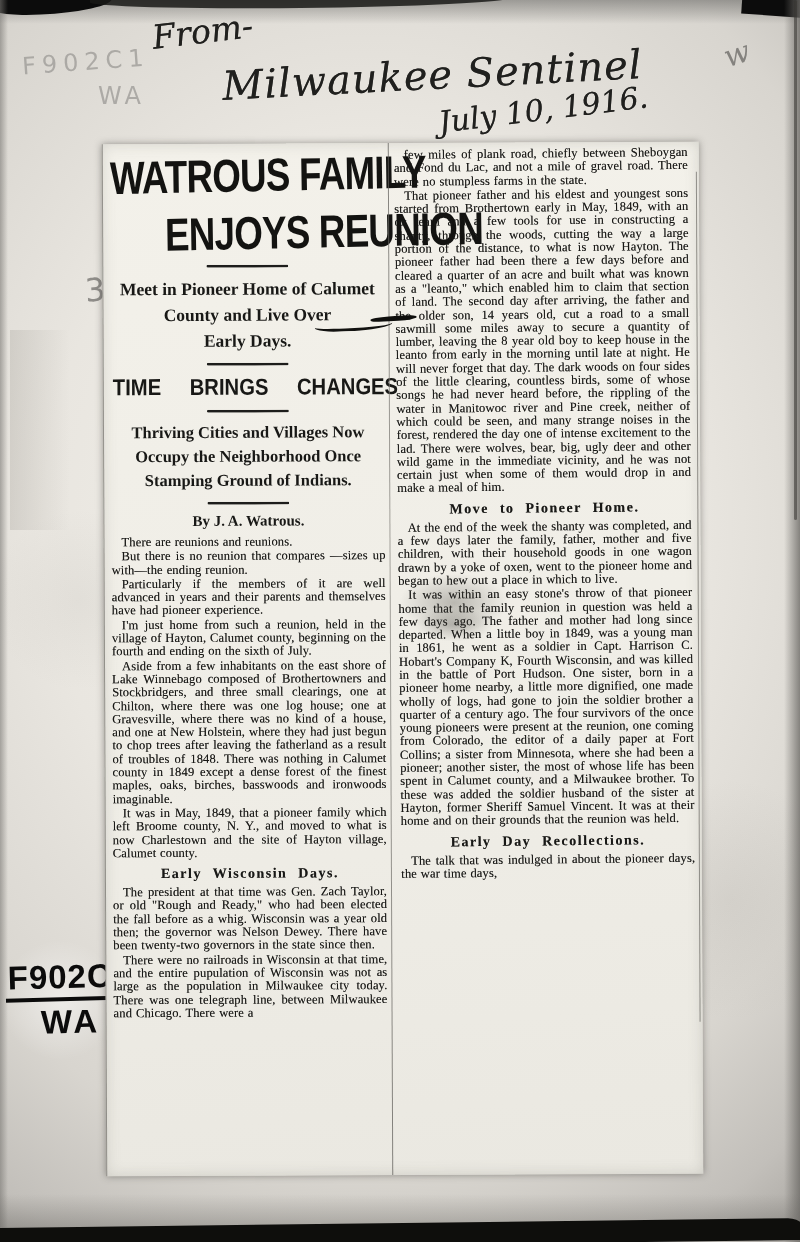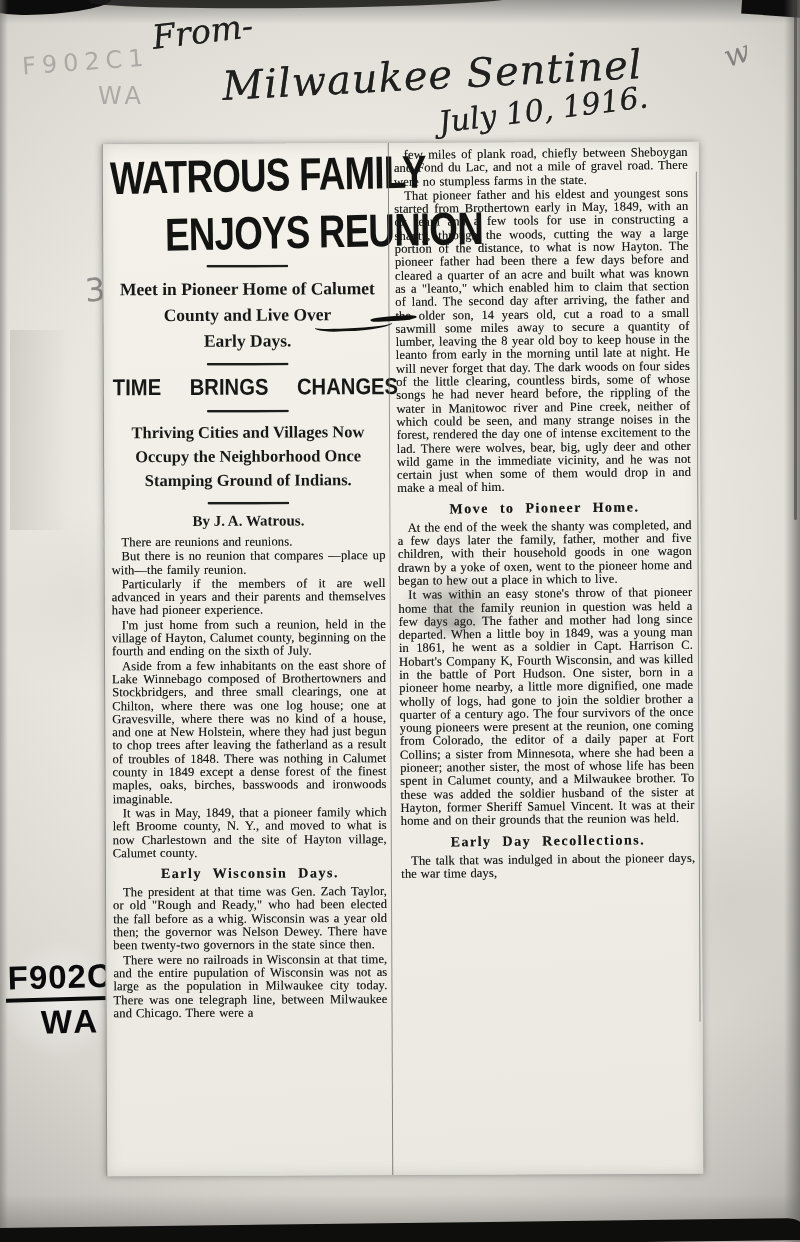--- a/index.html
+++ b/index.html
@@ -141,21 +141,21 @@
       <div class="rule"></div>
       <div class="deck deck-secondary">TIME BRINGS CHANGES</div>
       <div class="rule"></div>
       <div class="deck deck-tertiary">Thriving Cities and Villages Now
 Occupy the Neighborhood Once
 Stamping Ground of Indians.</div>
       <div class="rule"></div>
       <div class="byline">By J. A. Watrous.</div>
       <div class="colbody">
           <p>There are reunions and reunions.</p>
-          <p>But there is no reunion that compares —place up with—the family reunion.</p>
+          <p>But there is no reunion that compares —sizes up with—the ending reunion.</p>
           <p>Particularly if the members of it are well advanced in years and their parents and themselves have had pioneer experience.</p>
           <p>I'm just home from such a reunion, held in the village of Hayton, Calumet county, beginning on the fourth and ending on the sixth of July.</p>
           <p>Aside from a few inhabitants on the east shore of Lake Winnebago composed of Brothertowners and Stockbridgers, and three small clearings, one at Chilton, where there was one log house; one at Gravesville, where there was no kind of a house, and one at New Holstein, where they had just begun to chop trees after leaving the fatherland as a result of troubles of 1848. There was nothing in Calumet county in 1849 except a dense forest of the finest maples, oaks, birches, basswoods and ironwoods imaginable.</p>
           <p>It was in May, 1849, that a pioneer family which left Broome county, N. Y., and moved to what is now Charlestown and the site of Hayton village, Calumet county.</p>
           <h3>Early Wisconsin Days.</h3>
           <p>The president at that time was Gen. Zach Taylor, or old "Rough and Ready," who had been elected the fall before as a whig. Wisconsin was a year old then; the governor was Nelson Dewey. There have been twenty-two governors in the state since then.</p>
           <p>There were no railroads in Wisconsin at that time, and the entire pupulation of Wisconsin was not as large as the population in Milwaukee city today. There was one telegraph line, between Milwaukee and Chicago. There were a</p>
         </div>
     </div>
 

